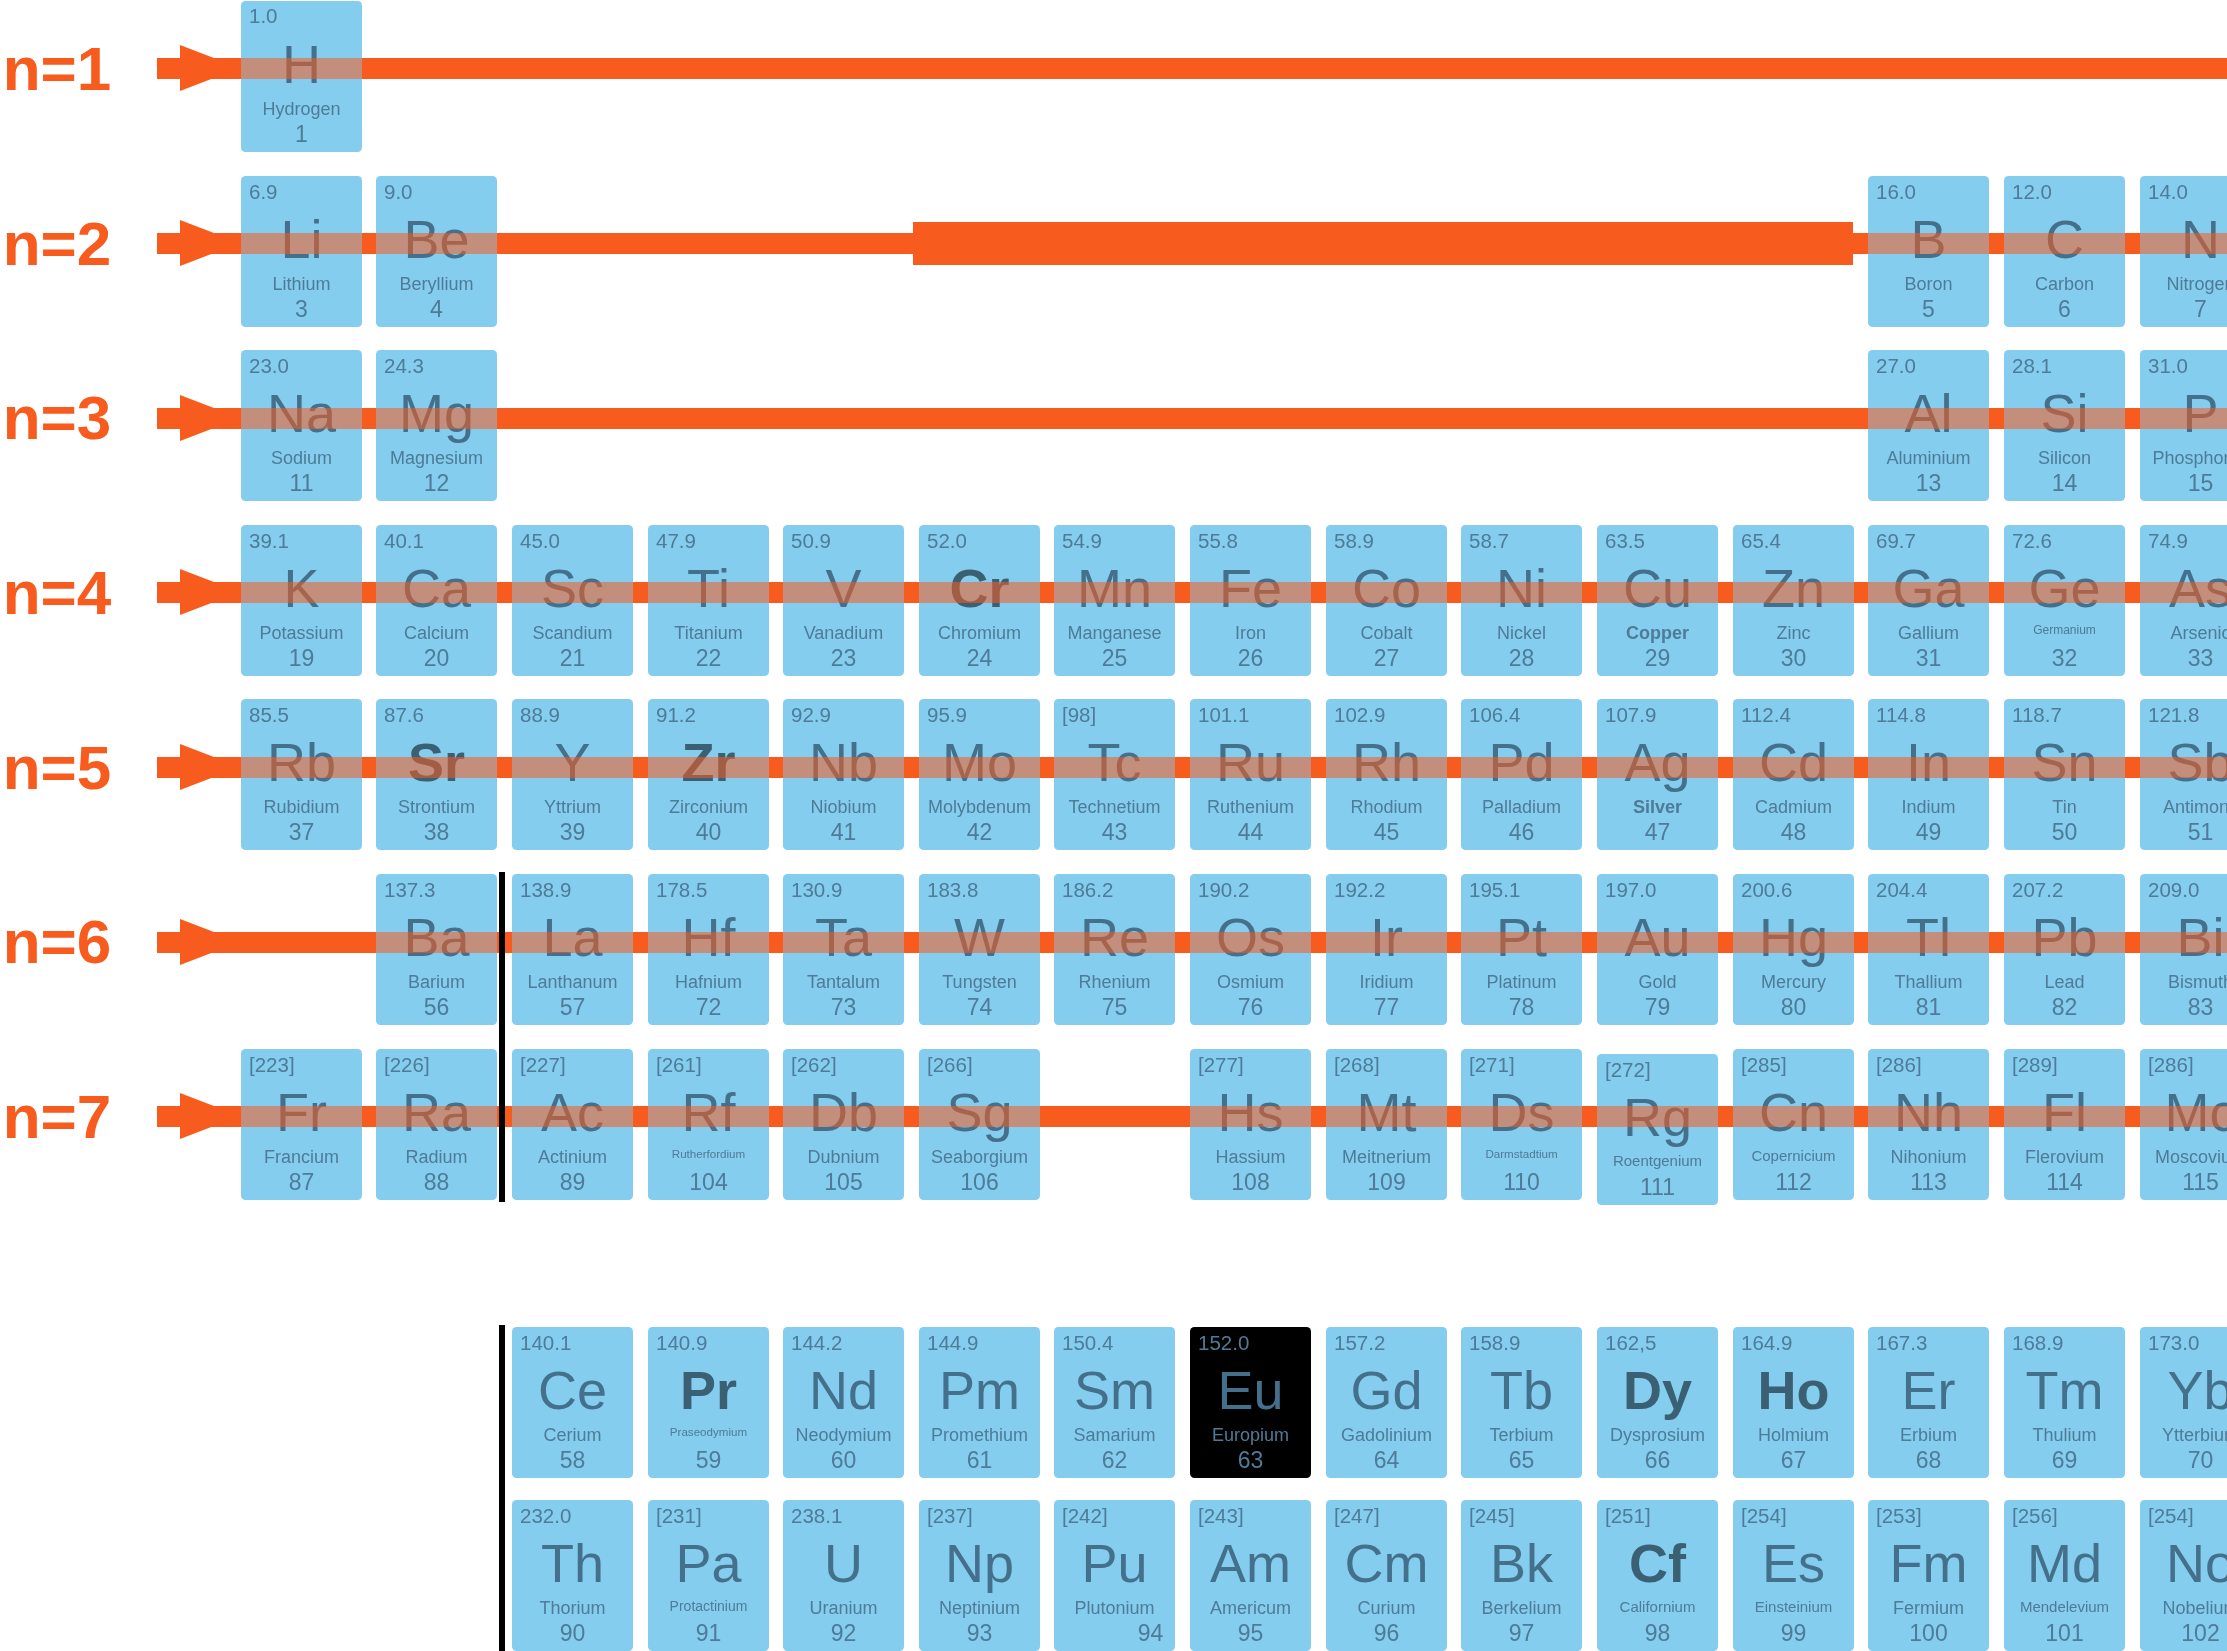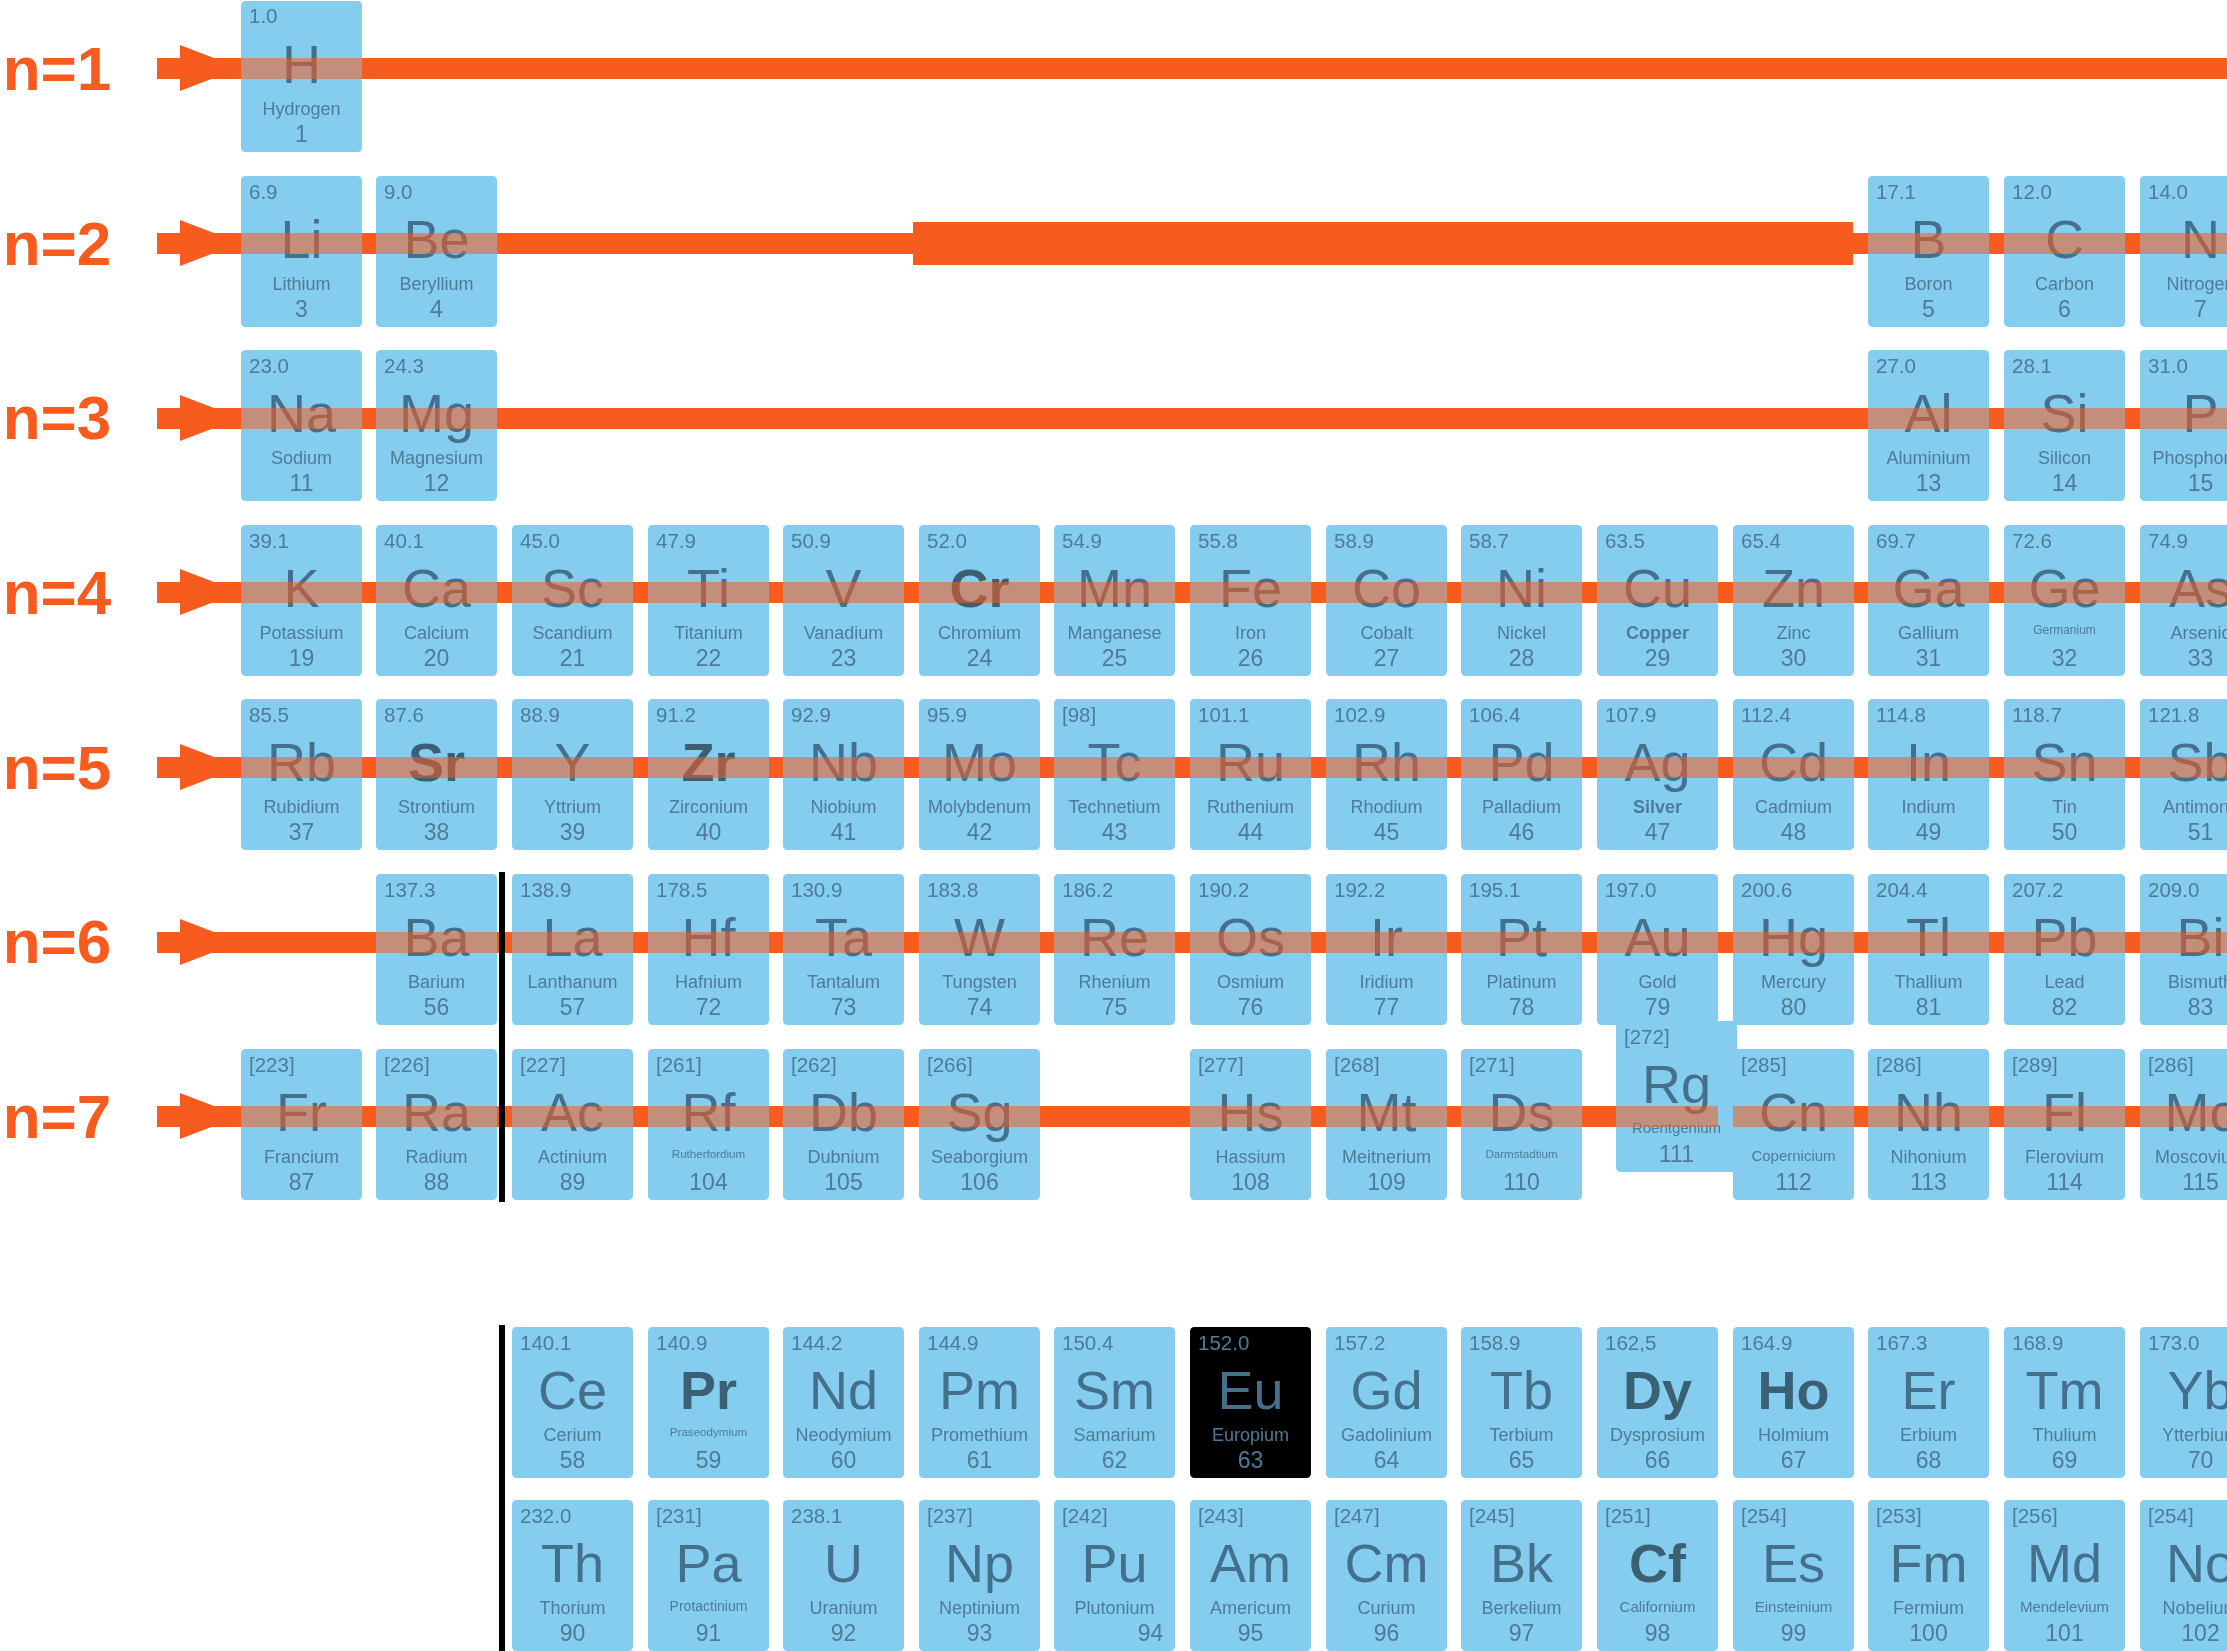--- a/index.html
+++ b/index.html
@@ -43,21 +43,21 @@
       <div class="nm" style="color: rgb(78, 123, 151); font-size: 18px; font-weight: 400;">Lithium</div>
       <div class="num" style="color: rgb(78, 123, 151);">3</div>
     </div>
     <div class="tile" style="left: 376px; top: 176px; background: rgb(132, 205, 239);">
       <div class="mass" style="color: rgb(78, 123, 151);">9.0</div>
       <div class="sym" style="color: rgb(68, 112, 140);">Be</div>
       <div class="nm" style="color: rgb(78, 123, 151); font-size: 18px; font-weight: 400;">Beryllium</div>
       <div class="num" style="color: rgb(78, 123, 151);">4</div>
     </div>
     <div class="tile" style="left: 1868px; top: 176px; background: rgb(132, 205, 239);">
-      <div class="mass" style="color: rgb(78, 123, 151);">17.1</div>
+      <div class="mass" style="color: rgb(78, 123, 151);">16.0</div>
       <div class="sym" style="color: rgb(68, 112, 140);">B</div>
       <div class="nm" style="color: rgb(78, 123, 151); font-size: 18px; font-weight: 400;">Boron</div>
       <div class="num" style="color: rgb(78, 123, 151);">5</div>
     </div>
     <div class="tile" style="left: 2004px; top: 176px; background: rgb(132, 205, 239);">
       <div class="mass" style="color: rgb(78, 123, 151);">12.0</div>
       <div class="sym" style="color: rgb(68, 112, 140);">C</div>
       <div class="nm" style="color: rgb(78, 123, 151); font-size: 18px; font-weight: 400;">Carbon</div>
       <div class="num" style="color: rgb(78, 123, 151);">6</div>
     </div>
@@ -478,21 +478,21 @@
       <div class="sym" style="color: rgb(68, 112, 140);">Mt</div>
       <div class="nm" style="color: rgb(78, 123, 151); font-size: 18px; font-weight: 400;">Meitnerium</div>
       <div class="num" style="color: rgb(78, 123, 151);">109</div>
     </div>
     <div class="tile" style="left: 1461px; top: 1049px; background: rgb(132, 205, 239);">
       <div class="mass" style="color: rgb(78, 123, 151);">[271]</div>
       <div class="sym" style="color: rgb(68, 112, 140);">Ds</div>
       <div class="nm" style="color: rgb(78, 123, 151); font-size: 11.6px; font-weight: 400;">Darmstadtium</div>
       <div class="num" style="color: rgb(78, 123, 151);">110</div>
     </div>
-    <div class="tile" style="left: 1597px; top: 1021px; background: rgb(132, 205, 239); margin-left: 19px;">
+    <div class="tile" style="left: 1597px; top: 1054px; background: rgb(132, 205, 239);">
       <div class="mass" style="color: rgb(78, 123, 151);">[272]</div>
       <div class="sym" style="color: rgb(68, 112, 140);">Rg</div>
       <div class="nm" style="color: rgb(78, 123, 151); font-size: 15px; font-weight: 400;">Roentgenium</div>
       <div class="num" style="color: rgb(78, 123, 151);">111</div>
     </div>
     <div class="tile" style="left: 1733px; top: 1049px; background: rgb(132, 205, 239);">
       <div class="mass" style="color: rgb(78, 123, 151);">[285]</div>
       <div class="sym" style="color: rgb(68, 112, 140);">Cn</div>
       <div class="nm" style="color: rgb(78, 123, 151); font-size: 15px; font-weight: 400;">Copernicium</div>
       <div class="num" style="color: rgb(78, 123, 151);">112</div>

